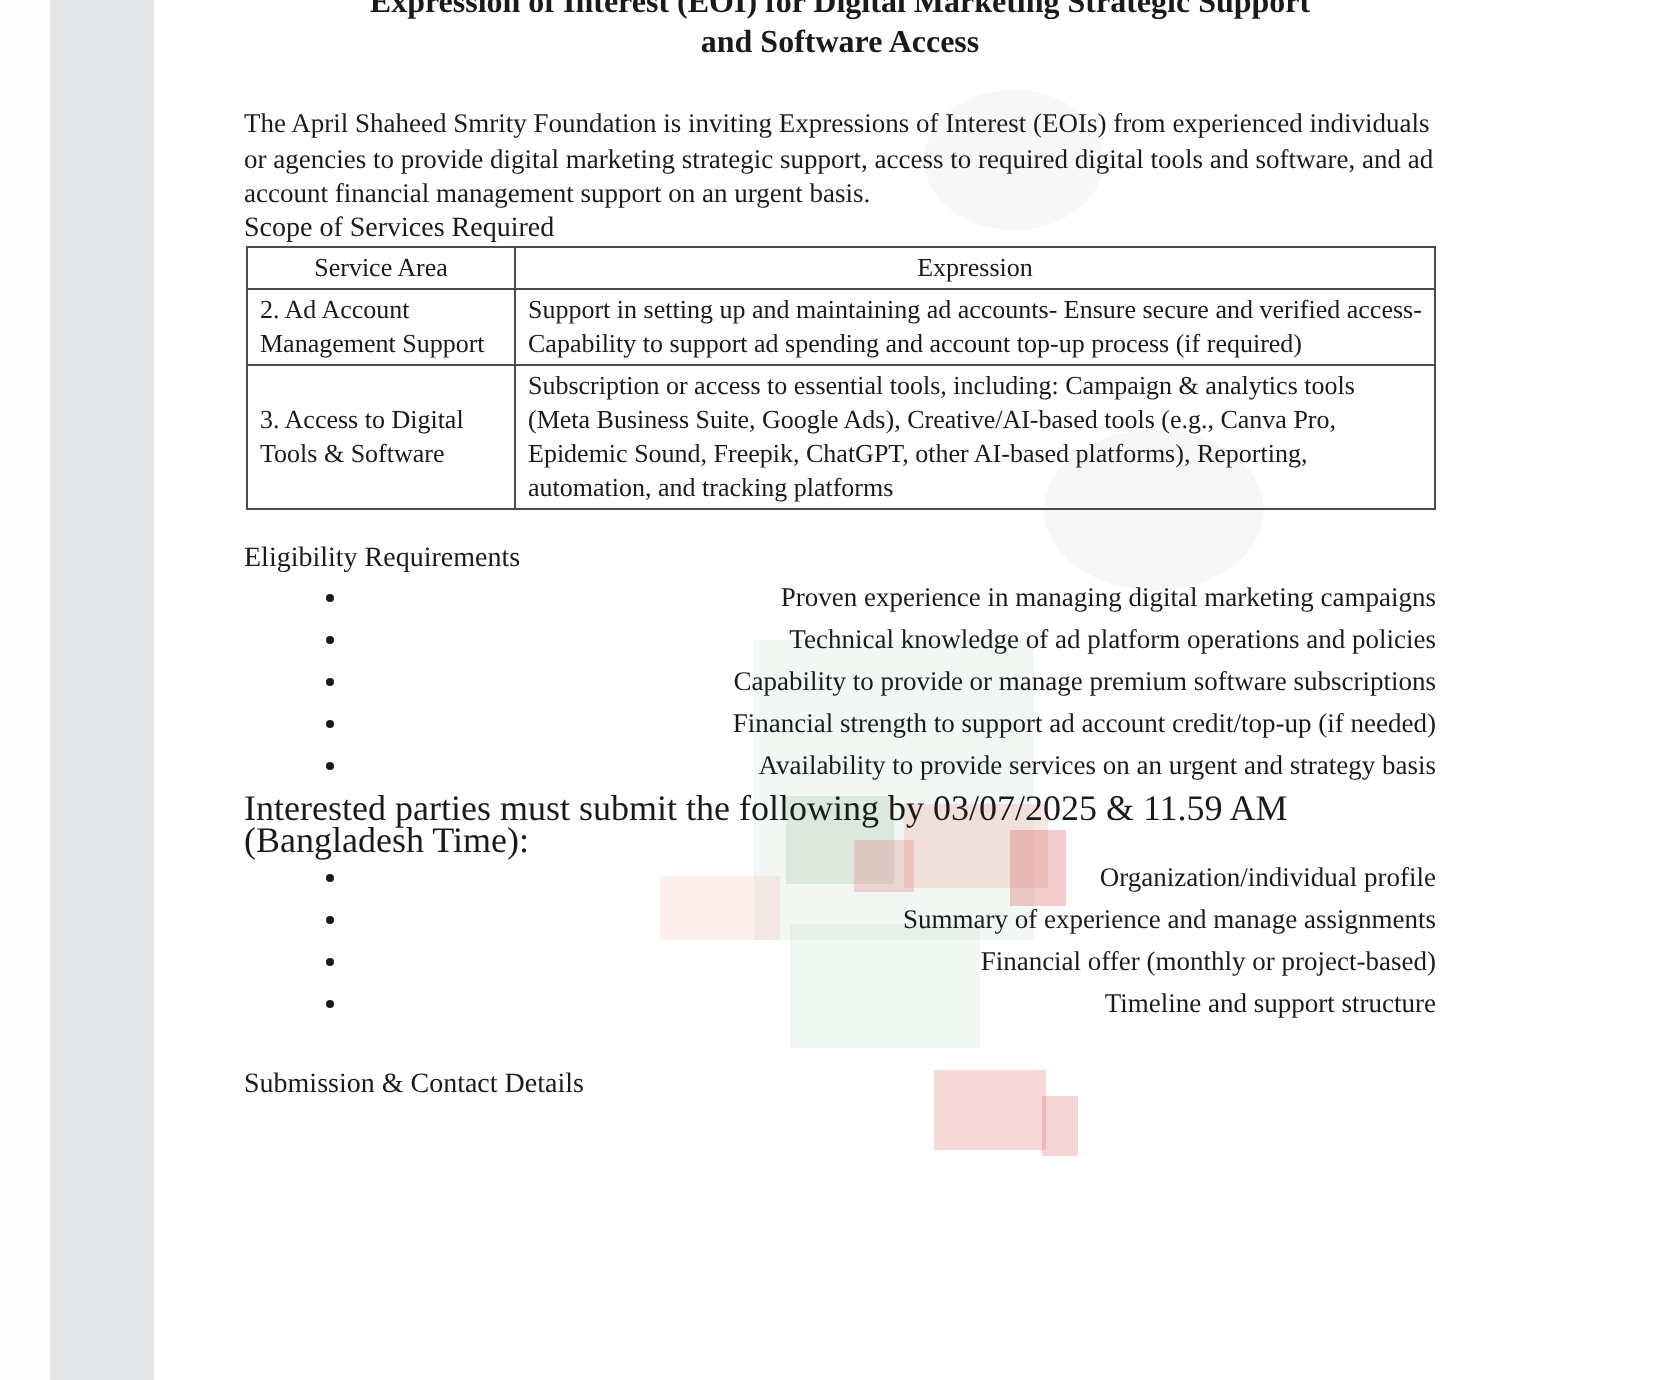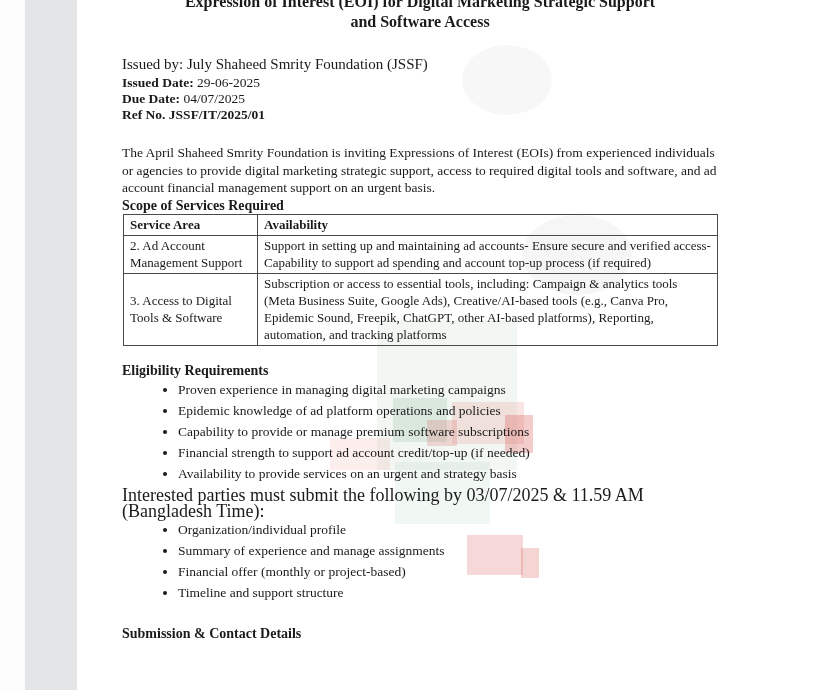--- a/index.html
+++ b/index.html
@@ -51,46 +51,46 @@
   .meta-line .lbl { font-weight: bold; }
   .meta-line.all-bold { font-weight: bold; }
   .intro {
     margin-top: 21px;
     font-size: 13.5px;
     line-height: 17.5px;
     text-align: left;
   }
   .intro b, .sub-intro b { font-weight: normal; }
   .section-heading {
-    font-weight: bold;
+    font-weight: normal;
     font-size: 14px;
     line-height: 17px;
   }
   table.services {
     border-collapse: collapse;
     width: 595px;
     margin-left: 1px;
     font-size: 13px;
     line-height: 17px;
   }
   table.services th, table.services td {
     border: 1px solid #4a4a4a;
     padding: 1px 6px 2px 6px;
     vertical-align: middle;
     text-align: left;
   }
-  table.services th { font-weight: bold; }
+  table.services th { font-weight: normal; text-align: center; }
   col.c-area { width: 134px; }
   .req-list {
     list-style: disc outside;
     margin: 3px 0 0 0;
     padding-left: 56px;
     font-size: 13.5px;
   }
-  .req-list li { margin-bottom: 4.5px; line-height: 16.5px; }
+  .req-list li { margin-bottom: 4.5px; line-height: 16.5px; text-align: right; }
   .eligibility-heading { margin-top: 16px; }
   .submission-heading { margin-top: 3px; }
   .sub-intro { font-size: 18px; line-height: 16px; }
   .contact-heading { margin-top: 24px; }
 </style>
 </head>
 <body>
 
 <div class="viewport">
   <div class="side-band left"></div>
@@ -112,56 +112,50 @@
       <div class="wm" style="left:444px;top:548px;width:18px;height:30px;background:rgba(210,80,75,0.24);"></div>
     </div>
 
     <div class="content">
 
       <div class="doc-title">
         <div>Expression of Interest (EOI) for Digital Marketing Strategic Support</div>
         <div>and Software Access</div>
       </div>
 
-      <div class="meta-block">
-        <div class="meta-line first"><span>Issued by:</span><span> July Shaheed Smrity Foundation (JSSF)</span></div>
-        <div class="meta-line"><span class="lbl">Issued Date:</span><span> 29-06-2025</span></div>
-        <div class="meta-line"><span class="lbl">Due Date:</span><span> 04/07/2025</span></div>
-        <div class="meta-line all-bold">Ref No. JSSF/IT/2025/01</div>
-      </div>
 
       <p class="intro"><span>The April Shaheed Smrity Foundation is inviting Expressions of Interest (EOIs) from experienced individuals or agencies to provide digital marketing strategic support, access to required digital tools and </span><b>software</b><span>, and </span><b>ad account financial management support</b><span> on an urgent basis.</span></p>
 
       <div class="section-heading">Scope of Services Required</div>
 
       <table class="services">
         <colgroup>
             <col class="c-area">
             <col>
           </colgroup>
         <tbody>
             <tr>
           <th>Service Area</th>
-          <th>Availability</th>
+          <th>Expression</th>
         </tr>
         <tr>
           <td>2. Ad Account Management Support</td>
           <td>Support in setting up and maintaining ad accounts- Ensure secure and verified access- Capability to support ad spending and account top-up process (if required)</td>
         </tr>
         <tr>
           <td>3. Access to Digital Tools &amp; Software</td>
           <td>Subscription or access to essential tools, including: Campaign &amp; analytics tools (Meta Business Suite, Google Ads), Creative/AI-based tools (e.g., Canva Pro, Epidemic Sound, Freepik, ChatGPT, other AI-based platforms), Reporting, automation, and tracking platforms</td>
         </tr>
       </tbody>
         </table>
 
       <div class="section-heading eligibility-heading">Eligibility Requirements</div>
       <ul class="req-list">
         <li>Proven experience in managing digital marketing campaigns</li>
-        <li>Epidemic knowledge of ad platform operations and policies</li>
+        <li>Technical knowledge of ad platform operations and policies</li>
         <li>Capability to provide or manage premium software subscriptions</li>
         <li>Financial strength to support ad account credit/top-up (if needed)</li>
         <li>Availability to provide services on an urgent and strategy basis</li>
       </ul>
 
       <p class="sub-intro"><span>Interested parties must submit the following by </span><b>03/07/2025 &amp; 11.59 AM (Bangladesh Time):</b></p>
       <ul class="req-list">
         <li>Organization/individual profile</li>
         <li>Summary of experience and manage assignments</li>
         <li>Financial offer (monthly or project-based)</li>

